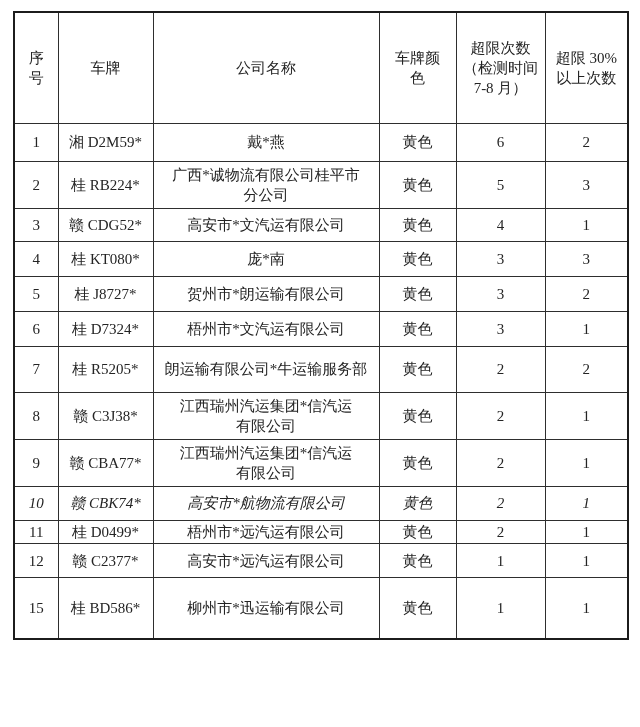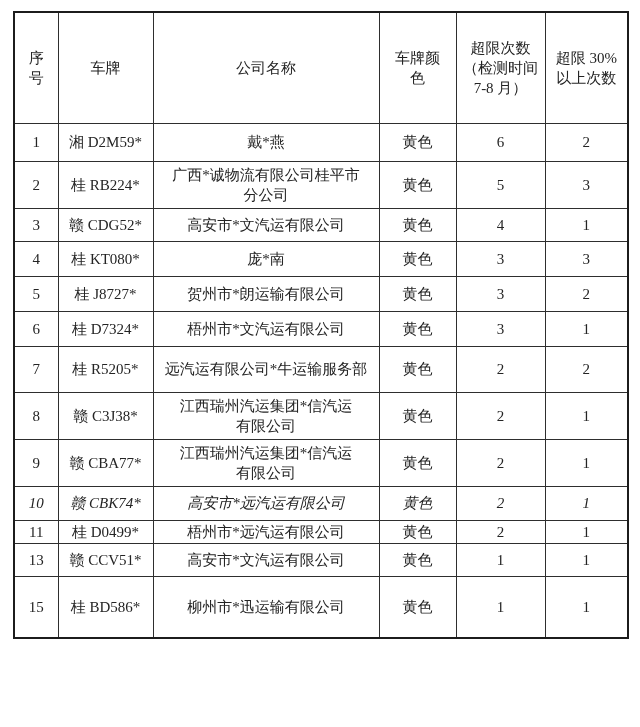--- a/index.html
+++ b/index.html
@@ -153,21 +153,21 @@
           <td class="col-no">6</td>
           <td class="col-plate">桂 D7324*</td>
           <td class="col-company">梧州市*文汽运有限公司</td>
           <td class="col-color">黄色</td>
           <td class="col-count">3</td>
           <td class="col-count30">1</td>
         </tr>
         <tr class="row-7">
           <td class="col-no">7</td>
           <td class="col-plate">桂 R5205*</td>
-          <td class="col-company">远汽运有限公司*牛运输服务部</td>
+          <td class="col-company">朗运输有限公司*牛运输服务部</td>
           <td class="col-color">黄色</td>
           <td class="col-count">2</td>
           <td class="col-count30">2</td>
         </tr>
         <tr class="row-8">
           <td class="col-no">8</td>
           <td class="col-plate">赣 C3J38*</td>
           <td class="col-company">江西瑞州汽运集团*信汽运
 有限公司</td>
           <td class="col-color">黄色</td>
@@ -179,37 +179,37 @@
           <td class="col-plate">赣 CBA77*</td>
           <td class="col-company">江西瑞州汽运集团*信汽运
 有限公司</td>
           <td class="col-color">黄色</td>
           <td class="col-count">2</td>
           <td class="col-count30">1</td>
         </tr>
         <tr class="row-10">
           <td class="col-no">10</td>
           <td class="col-plate">赣 CBK74*</td>
-          <td class="col-company">高安市*远汽运有限公司</td>
+          <td class="col-company">高安市*航物流有限公司</td>
           <td class="col-color">黄色</td>
           <td class="col-count">2</td>
           <td class="col-count30">1</td>
         </tr>
         <tr class="row-11">
           <td class="col-no">11</td>
           <td class="col-plate">桂 D0499*</td>
           <td class="col-company">梧州市*远汽运有限公司</td>
           <td class="col-color">黄色</td>
           <td class="col-count">2</td>
           <td class="col-count30">1</td>
         </tr>
-        <tr class="row-13">
-          <td class="col-no">13</td>
-          <td class="col-plate">赣 CCV51*</td>
-          <td class="col-company">高安市*文汽运有限公司</td>
+        <tr class="row-12">
+          <td class="col-no">12</td>
+          <td class="col-plate">赣 C2377*</td>
+          <td class="col-company">高安市*远汽运有限公司</td>
           <td class="col-color">黄色</td>
           <td class="col-count">1</td>
           <td class="col-count30">1</td>
         </tr>
         <tr class="row-15">
           <td class="col-no">15</td>
           <td class="col-plate">桂 BD586*</td>
           <td class="col-company">柳州市*迅运输有限公司</td>
           <td class="col-color">黄色</td>
           <td class="col-count">1</td>

